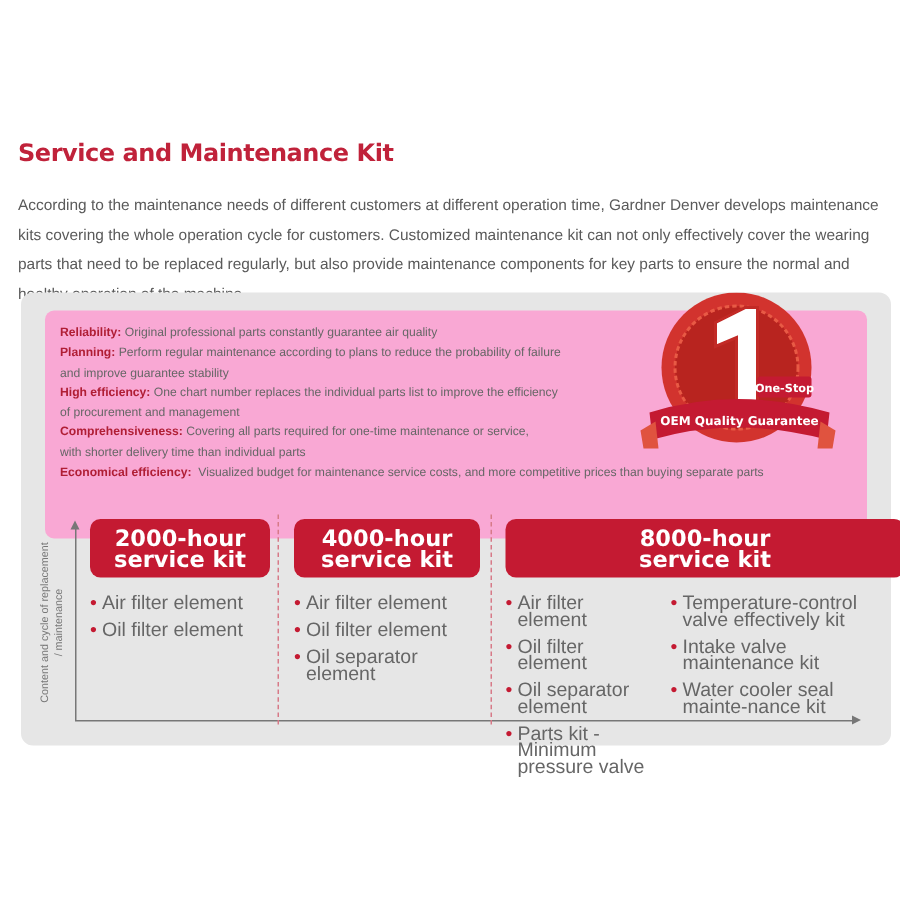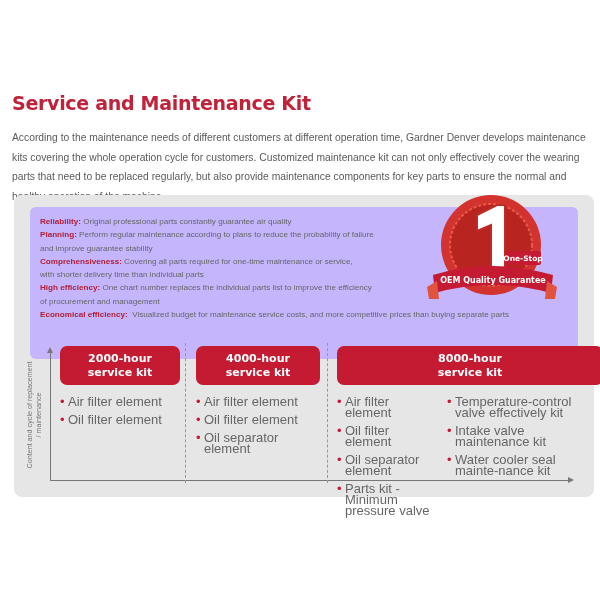--- a/index.html
+++ b/index.html
@@ -2,34 +2,34 @@
 <html><head>
 <meta charset="utf-8">
 <style>
   * { box-sizing: border-box; margin: 0; padding: 0; }
   html, body { width: 600px; height: 600px; background: #ffffff; overflow: hidden; }
   body { position: relative; font-family: "Liberation Sans", "DejaVu Sans", sans-serif; color: #555; }
 
   .title {
     position: absolute; left: 12px; top: 92px;
     font-family: "DejaVu Sans", sans-serif; font-weight: bold;
-    font-size: 19px; color: #c0223a; letter-spacing: -0.3px;
+    font-size: 16px; color: #c0223a; letter-spacing: -0.3px;
   }
   .intro {
     position: absolute; left: 12px; top: 128px; width: 585px;
     font-size: 10.3px; line-height: 19.5px; color: #5a5a5a;
   }
 
   .panel {
     position: absolute; left: 14px; top: 195px; width: 580px; height: 302px;
     background: #e6e6e6; border-radius: 8px;
   }
   .benefits {
     position: absolute; left: 30px; top: 207px; width: 548px; height: 152px;
-    background: #c4b5fd; border-radius: 6px;
+    background: #f9a8d4; border-radius: 6px;
     padding: 8px 0 0 10px;
     font-size: 8.1px; line-height: 13.3px; color: #666;
   }
   .benefits .lbl { color: #b01e35; font-weight: bold; }
 
   .badge { position: absolute; left: 425px; top: 195px; width: 140px; height: 108px; }
 
   .axis-y { position: absolute; left: 50px; top: 352px; width: 1px; height: 128px; background: #777; }
   .axis-y-arrow { position: absolute; left: 47px; top: 347px; width: 0; height: 0;
     border-left: 3.5px solid transparent; border-right: 3.5px solid transparent; border-bottom: 6px solid #777; }
@@ -42,21 +42,21 @@
     transform: translate(-50%, -50%) rotate(-90deg); transform-origin: center;
     font-size: 7.2px; line-height: 9px; color: #777; text-align: center;
   }
 
   .divider { position: absolute; top: 343px; height: 140px; width: 0; border-left: 1px dashed #d77a88; }
 
   .kit-head {
     position: absolute; top: 346px; height: 39px;
     background: #c41a32; border-radius: 7px;
     color: #fff; font-family: "DejaVu Sans", sans-serif; font-weight: bold;
-    font-size: 11px; line-height: 14px; text-align: center;
+    font-size: 15px; line-height: 14px; text-align: center;
     display: flex; flex-direction: column; justify-content: center;
   }
 
   .items { position: absolute; list-style: none; font-size: 13px; color: #666; }
   .items li { position: relative; padding-left: 8px; line-height: 11px; margin-bottom: 7px; }
   .items li::before { content: "•"; position: absolute; left: 0; top: 0; color: #c41a32; }
 </style>
 </head>
 <body>
 
@@ -67,26 +67,26 @@
 
 <div class="benefits">
   <div>
     <span class="lbl">Reliability:</span><span> Original professional parts constantly guarantee air quality</span>
   </div>
   <div>
     <span class="lbl">Planning:</span><span> Perform regular maintenance according to plans to reduce the probability of failure</span><br>
     <span>and improve guarantee stability</span>
   </div>
   <div>
+    <span class="lbl">High efficiency:</span><span> One chart number replaces the individual parts list to improve the efficiency</span><br>
+    <span>of procurement and management</span>
+  </div>
+  <div>
     <span class="lbl">Comprehensiveness:</span><span> Covering all parts required for one-time maintenance or service,</span><br>
     <span>with shorter delivery time than individual parts</span>
-  </div>
-  <div>
-    <span class="lbl">High efficiency:</span><span> One chart number replaces the individual parts list to improve the efficiency</span><br>
-    <span>of procurement and management</span>
   </div>
   <div>
     <span class="lbl">Economical efficiency:</span><span style="white-space:pre">  Visualized budget for maintenance service costs, and more competitive prices than buying separate parts</span>
   </div>
 </div>
 
 <div class="badge">
   <svg width="140" height="108" viewBox="0 0 140 108">
     <circle cx="66" cy="50" r="50" fill="#d2332e"></circle>
     <circle cx="66" cy="50" r="41" fill="#b8241f" stroke="#e85a45" stroke-width="2" stroke-dasharray="3 2"></circle>

